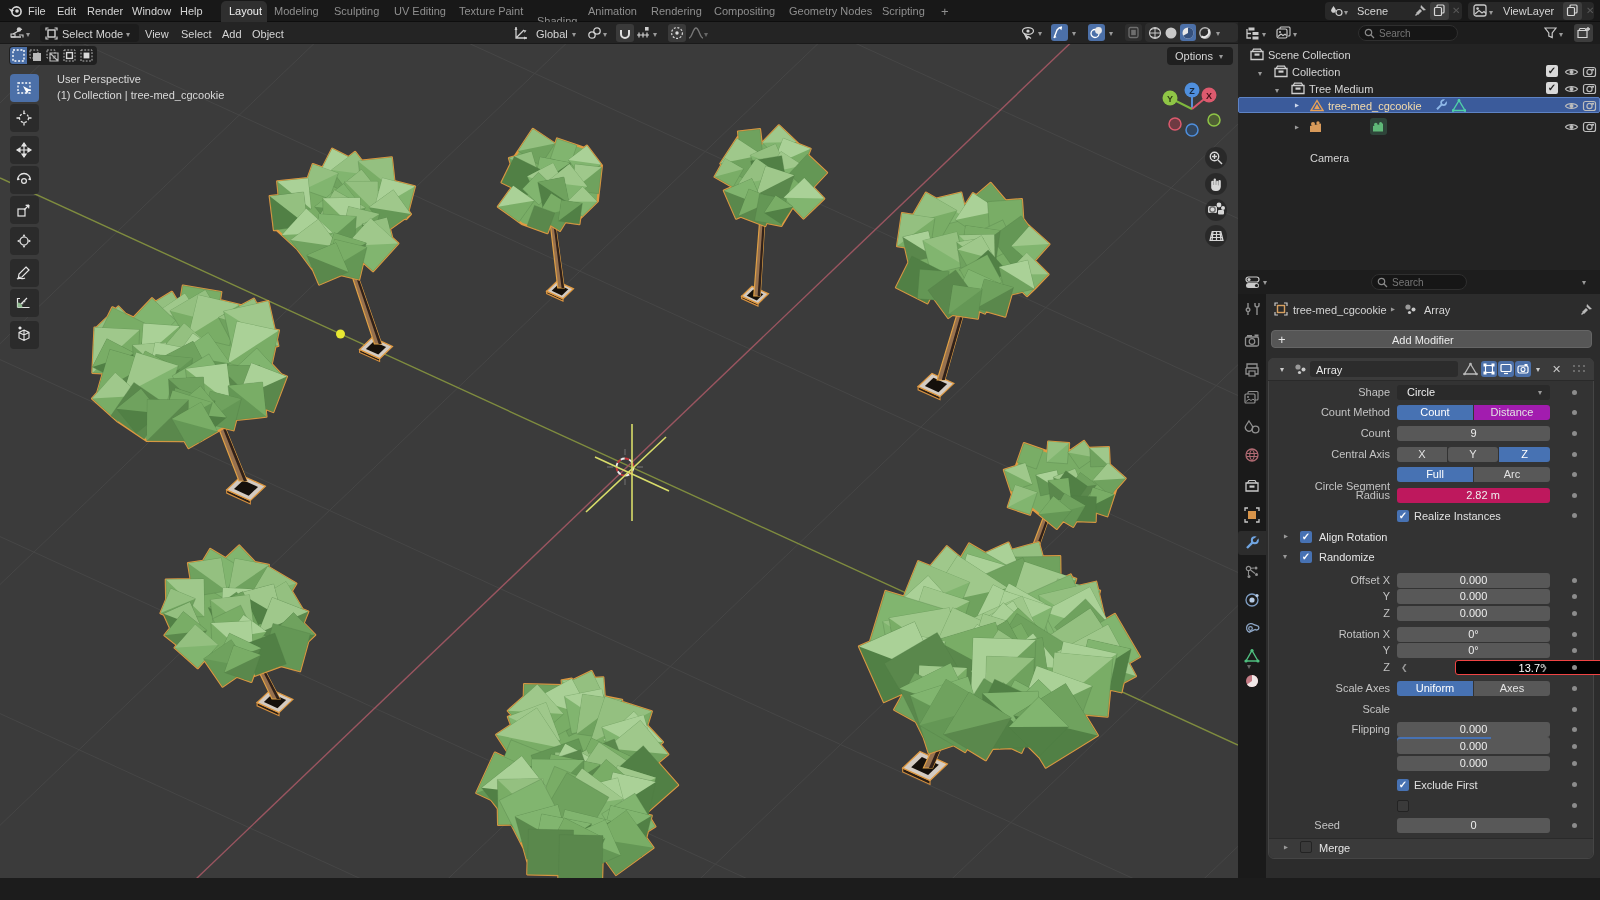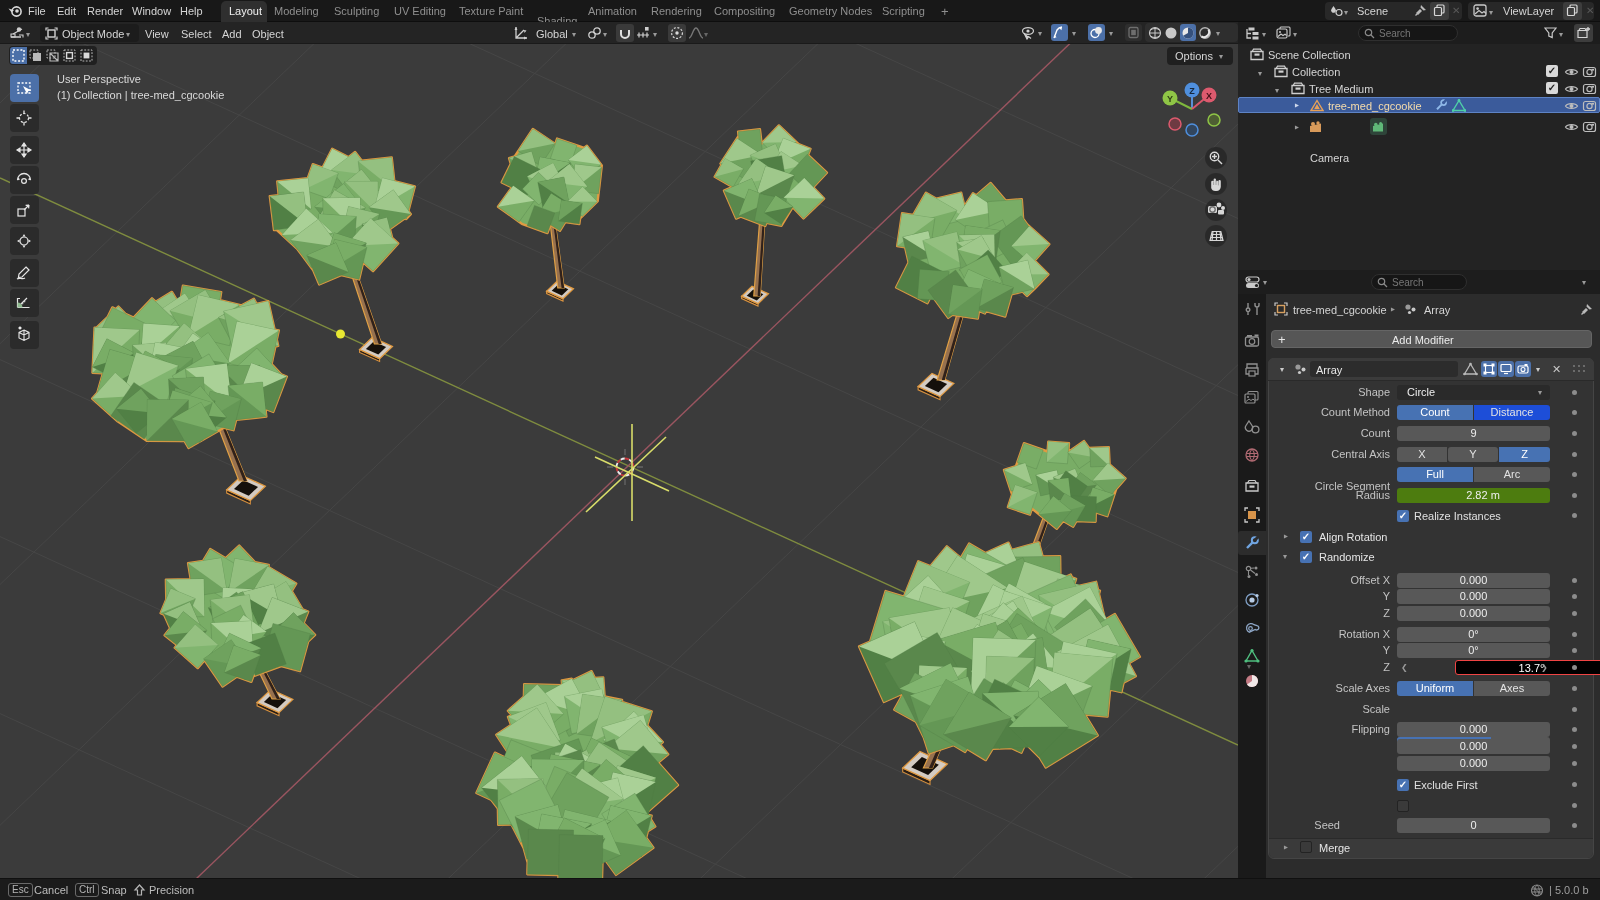--- a/index.html
+++ b/index.html
@@ -81,21 +81,21 @@
     <circle cx="10" cy="3.5" r="2.2" fill="#cfcfcf"></circle>
     <path d="M2,11 L12,11 M4,8 L13,3" stroke="#cfcfcf" stroke-width="1.3" fill="none"></path>
     <path d="M2,8 h4 v3 h-4 z M10,9 h4 v2.5" stroke="#cfcfcf" stroke-width="1.1" fill="none"></path>
   </svg>
   <span class="abs chev" style="left:26px;top:8px;">▾</span>
   <div class="abs" style="left:40px;top:2px;width:99px;height:18px;background:#1c1c1c;border-radius:4px;"></div>
   <svg class="abs" style="left:45px;top:5px;" width="13" height="13" viewBox="0 0 13 13">
     <rect x="3" y="3" width="7" height="7" fill="none" stroke="#d5d5d5" stroke-width="1.4"></rect>
     <path d="M1,3.5 V1 h2.5 M9.5,1 H12 v2.5 M12,9.5 V12 H9.5 M3.5,12 H1 V9.5" stroke="#d5d5d5" stroke-width="1.2" fill="none"></path>
   </svg>
-  <span class="abs txt" style="left:62px;top:7px;">Object Mode</span>
+  <span class="abs txt" style="left:62px;top:7px;">Select Mode</span>
   <span class="abs chev" style="left:126px;top:8px;">▾</span>
   <span class="abs txt" style="left:145px;top:7px;">View</span>
   <span class="abs txt" style="left:181px;top:7px;">Select</span>
   <span class="abs txt" style="left:222px;top:7px;">Add</span>
   <span class="abs txt" style="left:252px;top:7px;">Object</span>
 
   <svg class="abs" style="left:514px;top:4px;" width="15" height="14" viewBox="0 0 15 14">
     <path d="M2,1 V12 H13 M2,12 L10,4" stroke="#d0d0d0" stroke-width="1.3" fill="none"></path>
     <path d="M2,1 l-1.5,3 h3 Z M13,12 l-3,-1.5 v3 Z M10,4 l0.5,3 2,-2.4 Z" fill="#d0d0d0"></path>
   </svg>
@@ -859,35 +859,20 @@
       <path d="M2,15 C5,13 7,16 10,14" stroke="#e5e5e5" stroke-width="1.2" fill="none"></path>
     </svg>
 <svg class="abs" style="left:15px;top:294px;" width="18" height="18" viewBox="0 0 18 18">
       <path d="M2.5,13.5 V4.5 H5 M2.5,13.5 H14.5 M2.5,13.5 L12,4 M5,11 l1.2,1.2 M7,9 l1.2,1.2 M9,7 l1.2,1.2" stroke="#e5e5e5" stroke-width="1.2" fill="none"></path>
       <path d="M2.5,8.5 A5,5 0 0 1 7.5,13.5 L2.5,13.5 Z" fill="#8fba8f"></path>
     </svg>
 <svg class="abs" style="left:15px;top:326px;" width="18" height="18" viewBox="0 0 18 18">
       <path d="M9,4 L14,6.4 V12 L9,14.5 L4,12 V6.4 Z M9,4 V9.5 M4,6.4 L9,9 L14,6.4 M9,14.5 V9" stroke="#e5e5e5" stroke-width="1.1" fill="none"></path>
       <path d="M3.5,2 h3 M5,0.5 v3" stroke="#fff" stroke-width="1.3"></path>
     </svg>
-<div class="abs" style="left:0;top:878px;width:1600px;height:22px;background:#1b1b1b;border-top:1px solid #101010;">
- <span class="abs" style="left:8px;top:4px;color:#b5b5b5;font-size:10px;border:1px solid #6a6a6a;border-radius:3px;padding:0 3px;line-height:12px;">Esc</span>
- <span class="abs txt" style="left:34px;top:6px;color:#bdbdbd;">Cancel</span>
- <span class="abs" style="left:75px;top:4px;color:#b5b5b5;font-size:10px;border:1px solid #6a6a6a;border-radius:3px;padding:0 3px;line-height:12px;">Ctrl</span>
- <span class="abs txt" style="left:101px;top:6px;color:#bdbdbd;">Snap</span>
- <svg class="abs" style="left:133px;top:5px;" width="13" height="13" viewBox="0 0 13 13">
-  <path d="M6.5,1 L11,6 H8.5 V11 H4.5 V6 H2 Z" fill="none" stroke="#b5b5b5" stroke-width="1.2"></path>
- </svg>
- <span class="abs txt" style="left:149px;top:6px;color:#bdbdbd;">Precision</span>
- <svg class="abs" style="left:1530px;top:5px;" width="14" height="13" viewBox="0 0 14 13">
-  <circle cx="7" cy="6.5" r="5.5" fill="none" stroke="#8a8a8a" stroke-width="1.1"></circle>
-  <path d="M3,2.5 L11,10.5 M7,1 C4,4 4,9 7,12 M7,1 C10,4 10,9 7,12 M1.8,5 H12.2 M1.8,8 H12.2" stroke="#8a8a8a" stroke-width="1" fill="none"></path>
- </svg>
- <span class="abs txt" style="left:1549px;top:6px;color:#9e9e9e;">| 5.0.0 b</span>
-</div>
 
 <div class="abs" style="left:1238px;top:22px;width:362px;height:248px;background:#232323;">
  <div class="abs" style="left:0;top:0;width:362px;height:22px;background:#1d1d1d;"></div>
  <svg class="abs" style="left:7px;top:5px;" width="15" height="13" viewBox="0 0 15 13">
   <path d="M2,2 V11 H6 M2,6.5 H6" stroke="#c9c9c9" stroke-width="1.3" fill="none"></path>
   <rect x="7.5" y="5" width="6" height="3" fill="#c9c9c9"></rect>
         <rect x="7.5" y="9.5" width="6" height="3" fill="#c9c9c9"></rect>
         <rect x="3.5" y="0.5" width="6" height="3" fill="#c9c9c9"></rect>
  </svg>
  <span class="abs chev" style="left:24px;top:8px;">▾</span>
@@ -1161,36 +1146,36 @@
         <circle cx="7" cy="7" r="1.1"></circle>
         <circle cx="12" cy="7" r="1.1"></circle>
       </g>
 </svg>
 <div class="fldl" style="left:1250px;top:385px;width:140px;">Shape</div>
 <div class="fld" style="left:1397px;top:385px;width:153px;background:#2a2a2a;text-align:left;padding-left:10px;">Circle</div>
 <span class="abs chev" style="left:1538px;top:388px;">▾</span>
 <div class="dot" style="left:1572px;top:390px;"></div>
 <div class="fldl" style="left:1250px;top:405px;width:140px;">Count Method</div>
 <div class="tbtn" style="left:1397px;top:405px;width:76px;background:#4772b3;border-radius:3px 0 0 3px;color:#fff;">Count</div>
-<div class="tbtn" style="left:1474px;top:405px;width:76px;background:#1d4ed8;border-radius:0 3px 3px 0;">Distance</div>
+<div class="tbtn" style="left:1474px;top:405px;width:76px;background:#a21caf;border-radius:0 3px 3px 0;">Distance</div>
 <div class="dot" style="left:1572px;top:410px;"></div>
 <div class="fldl" style="left:1250px;top:426px;width:140px;">Count</div>
 <div class="fld" style="left:1397px;top:426px;width:153px;background:#585858;">9</div>
 <div class="dot" style="left:1572px;top:431px;"></div>
 <div class="fldl" style="left:1250px;top:447px;width:140px;">Central Axis</div>
 <div class="tbtn" style="left:1397px;top:447px;width:50px;background:#585858;border-radius:3px 0 0 3px;">X</div>
 <div class="tbtn" style="left:1448px;top:447px;width:50px;background:#585858;">Y</div>
 <div class="tbtn" style="left:1499px;top:447px;width:51px;background:#4772b3;border-radius:0 3px 3px 0;color:#fff;">Z</div>
 <div class="dot" style="left:1572px;top:452px;"></div>
 <div class="fldl" style="left:1250px;top:467px;width:140px;margin-top:12px;">Circle Segment</div>
 <div class="tbtn" style="left:1397px;top:467px;width:76px;background:#4772b3;border-radius:3px 0 0 3px;color:#fff;">Full</div>
 <div class="tbtn" style="left:1474px;top:467px;width:76px;background:#585858;border-radius:0 3px 3px 0;">Arc</div>
 <div class="dot" style="left:1572px;top:472px;"></div>
 <div class="fldl" style="left:1250px;top:488px;width:140px;">Radius</div>
-<div class="fld" style="left:1397px;top:488px;width:153px;background:#4d7c0f;padding-left:19px;">2.82 m</div>
+<div class="fld" style="left:1397px;top:488px;width:153px;background:#be185d;padding-left:19px;">2.82 m</div>
 <div class="dot" style="left:1572px;top:493px;"></div>
 <div class="cb cbon" style="left:1397px;top:510px;">✓</div>
 <span class="abs txt" style="left:1414px;top:511px;color:#e0e0e0;">Realize Instances</span>
 <div class="dot" style="left:1572px;top:513px;"></div>
 <span class="abs chev" style="left:1283px;top:532px;transform:rotate(-90deg);">▾</span>
 <div class="cb cbon" style="left:1300px;top:531px;">✓</div>
 <span class="abs txt" style="left:1319px;top:532px;color:#e5e5e5;">Align Rotation</span>
 <span class="abs chev" style="left:1283px;top:552px;">▾</span>
 <div class="cb cbon" style="left:1300px;top:551px;">✓</div>
 <span class="abs txt" style="left:1319px;top:552px;color:#e5e5e5;">Randomize</span>

